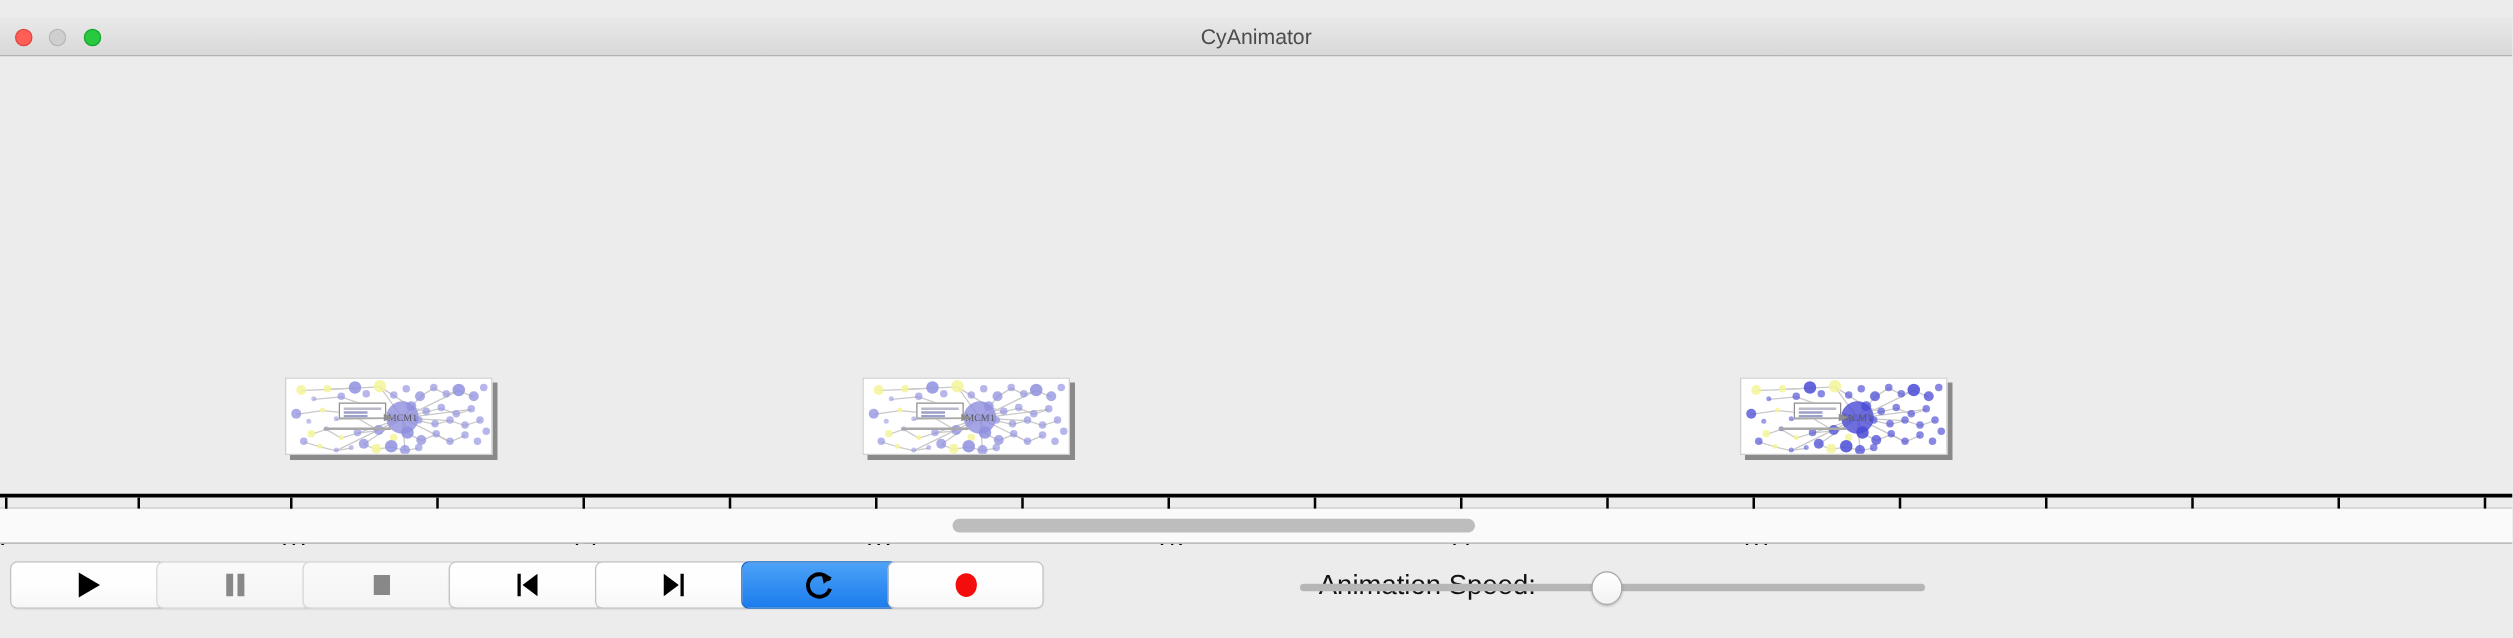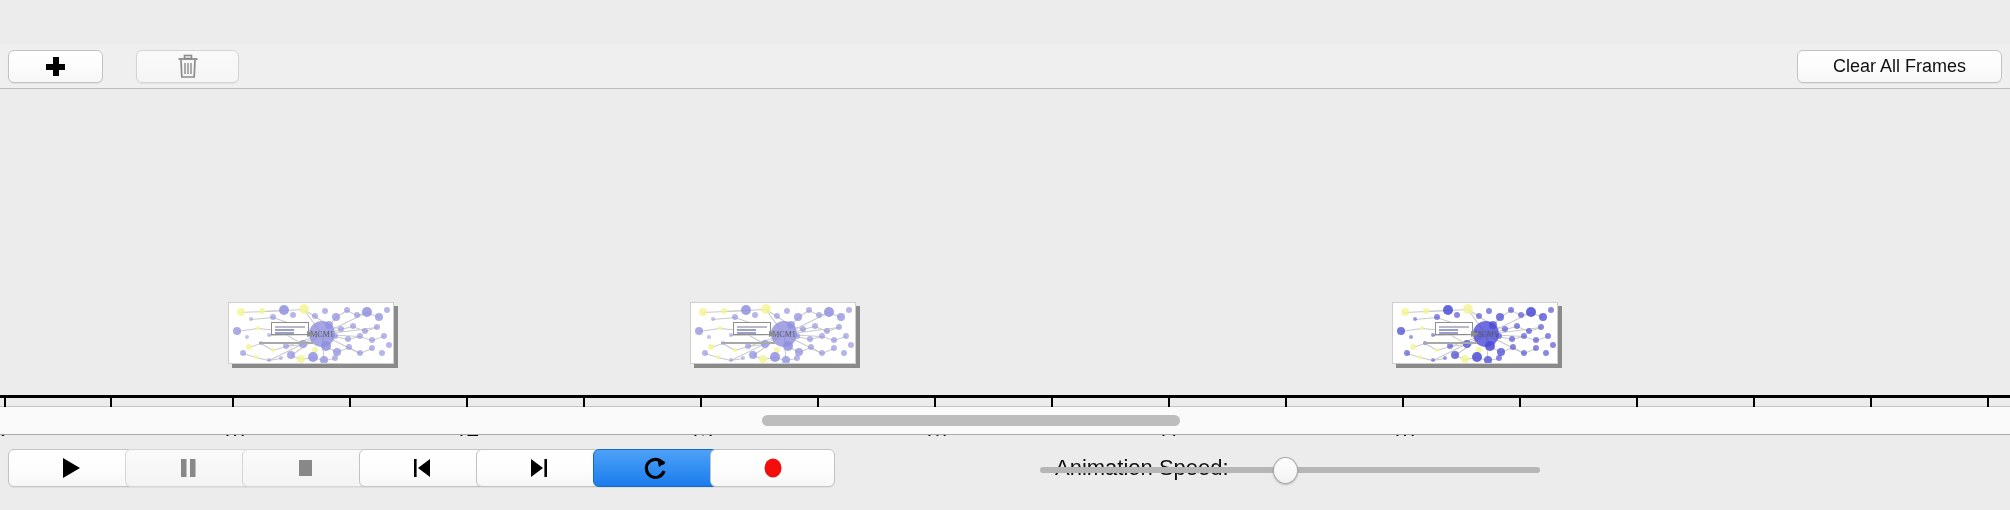--- a/index.html
+++ b/index.html
@@ -166,39 +166,27 @@
     border: 1px solid #a8a8a8; box-shadow: 0 1px 2px rgba(0,0,0,.22);
   }
   svg { display: block; }
 </style>
 </head>
 <body>
 
 <div id="app">
 
 
-
-  <div class="toolbar">
-    <div class="tb-btn" id="btn-add">
-      <span class="plus-ico"></span>
-    </div>
-    <div class="tb-btn disabled" id="btn-del">
-      <svg width="22" height="25" viewBox="0 0 22 25">
-        <rect x="7.5" y="1.5" width="7" height="3" fill="none" stroke="#8b8b8b" stroke-width="1.6"></rect>
-        <line x1="1.5" y1="5" x2="20.5" y2="5" stroke="#8b8b8b" stroke-width="1.8"></line>
-        <path d="M4 6 L4.8 23 L17.2 23 L18 6" fill="none" stroke="#8b8b8b" stroke-width="1.7"></path>
-        <line x1="8" y1="9" x2="8" y2="20" stroke="#8b8b8b" stroke-width="1.4"></line>
-        <line x1="11" y1="9" x2="11" y2="20" stroke="#8b8b8b" stroke-width="1.4"></line>
-        <line x1="14" y1="9" x2="14" y2="20" stroke="#8b8b8b" stroke-width="1.4"></line>
-      </svg>
-    </div>
-    <div class="tb-btn" id="btn-clear">
-      <span>Clear All Frames</span>
-    </div>
+  <div class="titlebar">
+    <div class="traffic tl-close"></div>
+    <div class="traffic tl-min"></div>
+    <div class="traffic tl-max"></div>
+    <div class="win-title">CyAnimator</div>
   </div>
+
 
   <div class="timeline">
     <div class="axis-line"></div>
     <div id="ticks">
         <div class="tick major" style="left: 4px;"></div>
         <div class="tick-label" style="left: 5px;">2</div>
         <div class="tick major" style="left: 232px;"></div>
         <div class="tick-label" style="left: 233px;">13</div>
         <div class="tick major" style="left: 466px;"></div>
         <div class="tick-label" style="left: 467px;">14</div>

